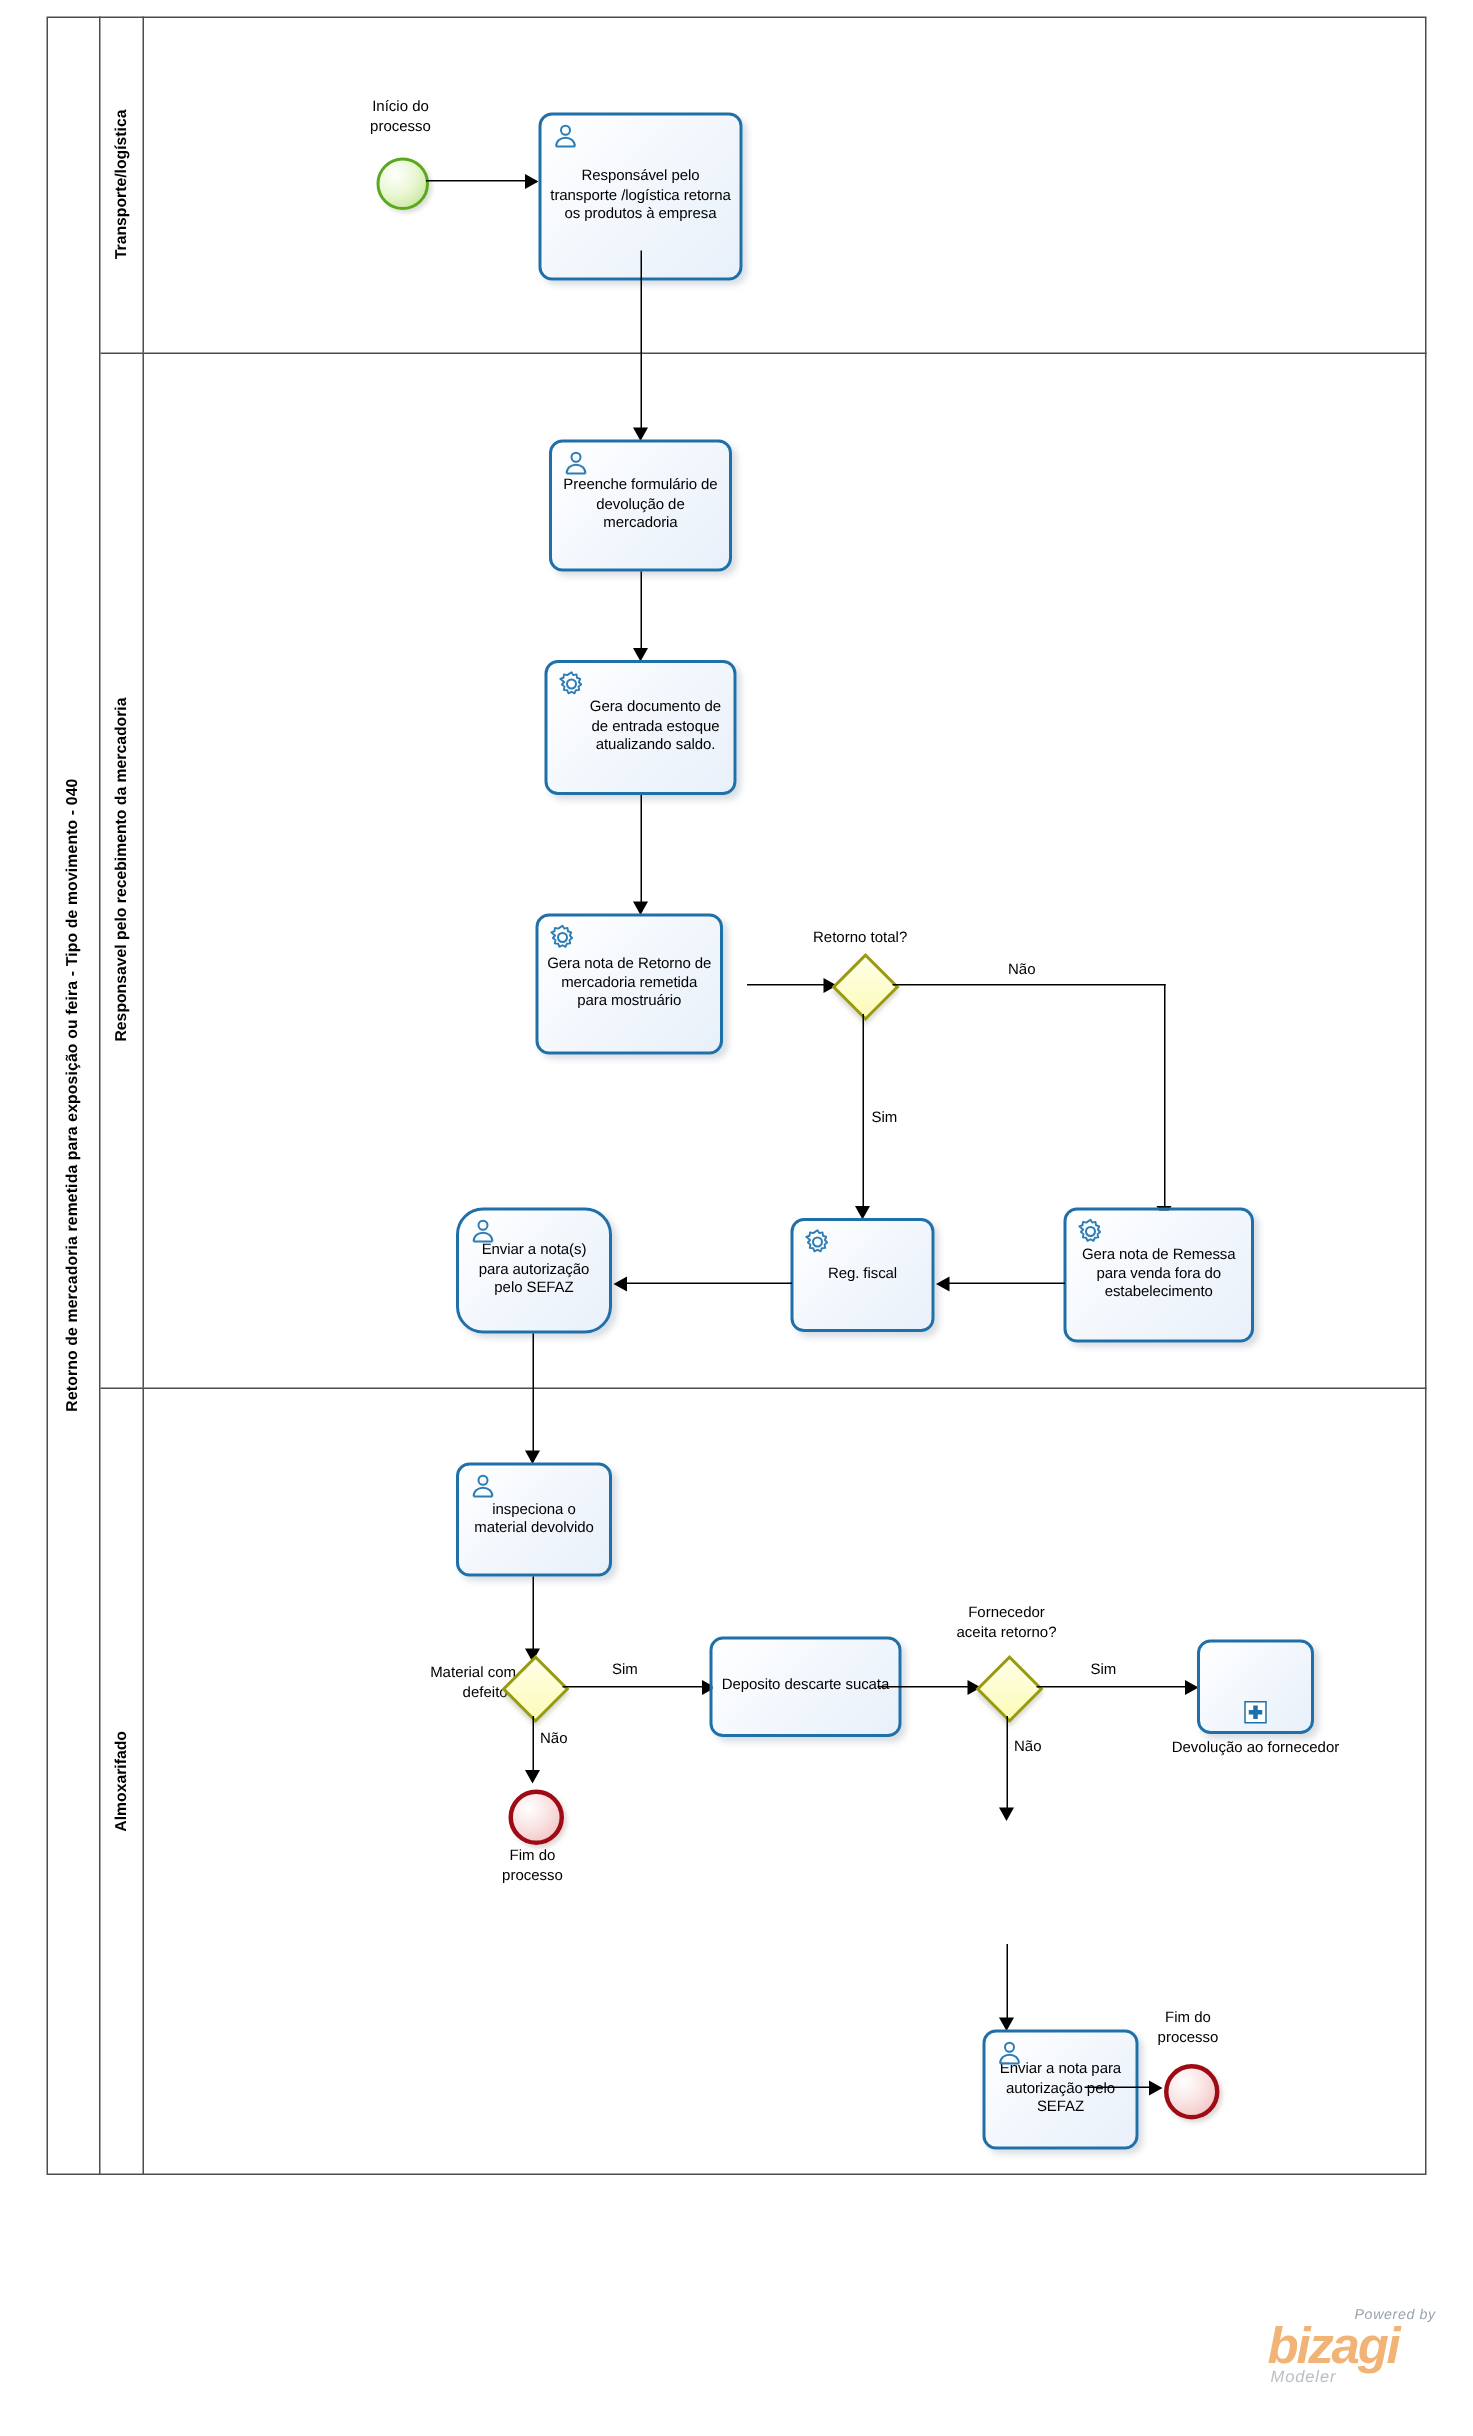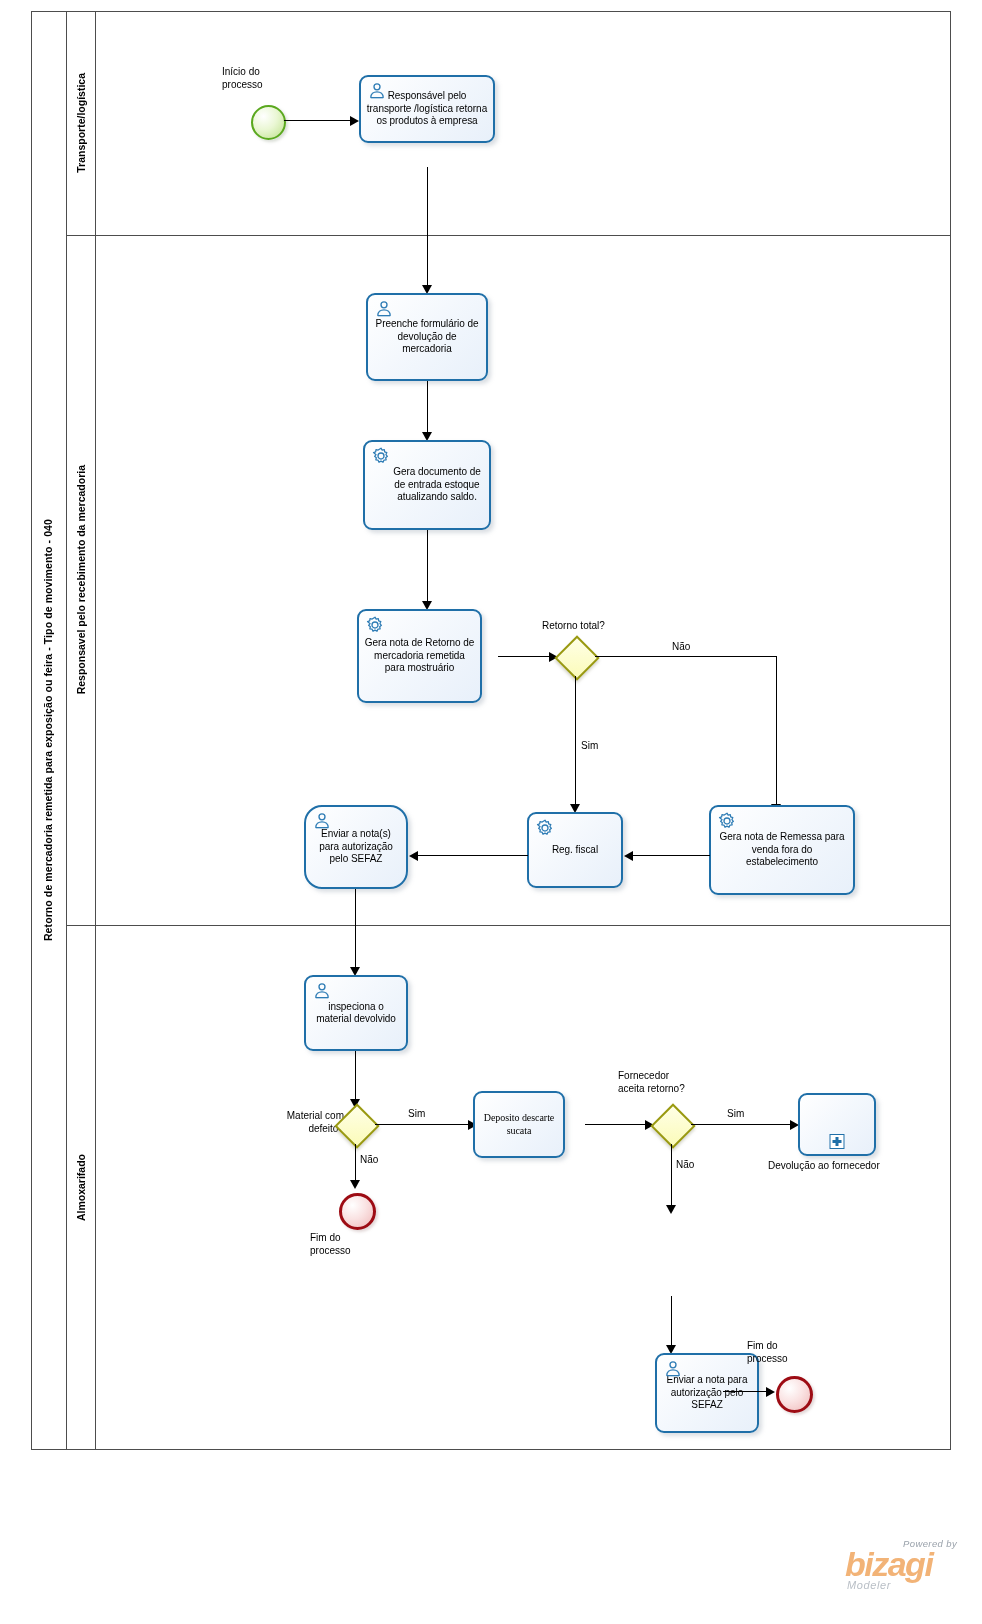--- a/index.html
+++ b/index.html
@@ -40,21 +40,21 @@
 
   .startev{position:absolute;width:31px;height:31px;border-radius:50%;
     border:2.2px solid #5aa81e;
     background:radial-gradient(circle at 34% 30%,#ffffff 0%,#eaf7d4 45%,#bde08a 100%);
     box-shadow:2px 2px 3px rgba(150,160,140,.35);}
   .endev{position:absolute;width:31px;height:31px;border-radius:50%;
     border:3.2px solid #9d0c14;
     background:radial-gradient(circle at 34% 30%,#ffffff 0%,#fae3e3 45%,#f0b9b9 100%);
     box-shadow:2px 2px 3px rgba(170,140,140,.35);}
 
-  .etext{position:absolute;font-size:10px;line-height:12.5px;color:#000;}
+  .etext{position:absolute;font-size:10px;line-height:12.5px;text-align:center;color:#000;}
   .flowlabel{position:absolute;font-size:10px;line-height:12px;color:#000;white-space:nowrap;}
 
   
   .h{position:absolute;height:0;border-top:1.4px solid #000;}
   .v{position:absolute;width:0;border-left:1.4px solid #000;}
   .arr{position:absolute;width:0;height:0;}
   .arr.down{border-left:5px solid transparent;border-right:5px solid transparent;border-top:9px solid #000;}
   .arr.right{border-top:5px solid transparent;border-bottom:5px solid transparent;border-left:9px solid #000;}
   .arr.left{border-top:5px solid transparent;border-bottom:5px solid transparent;border-right:9px solid #000;}
 
@@ -90,21 +90,21 @@
 
   <div class="etext" style="left:222px;top:66px;width:90px;">
     <div>Início do</div>
     <div>processo</div>
   </div>
   <div class="startev" style="left:251px;top:105px;"></div>
 
   <div class="h" style="left:284px;top:120px;width:68px;"></div>
   <div class="arr right" style="left:350px;top:116px;"></div>
 
-  <div class="task" style="left:359px;top:75px;width:136px;height:68px;align-items:center;">
+  <div class="task" style="left:359px;top:75px;width:136px;height:112px;align-items:center;">
     <svg class="tico" viewBox="0 0 24 24">
       <circle cx="12" cy="7" r="3.6" fill="none" stroke="#2e7cb5" stroke-width="1.6"></circle>
       <path d="M4.5 20c0-4.4 3.4-7 7.5-7s7.5 2.6 7.5 7" fill="none" stroke="#2e7cb5" stroke-width="1.6"></path>
       <path d="M4.5 20h15" stroke="#2e7cb5" stroke-width="1.6" fill="none"></path>
     </svg>
     <div class="lbl">Responsável pelo transporte /logística retorna os produtos à empresa</div>
   </div>
 
   <div class="v" style="left:427px;top:167px;height:125px;"></div>
   <div class="arr down" style="left:422px;top:285px;"></div>
@@ -167,21 +167,21 @@
   </div>
 
   <div class="task" style="left:527px;top:812px;width:96px;height:76px;">
     <svg class="tico" viewBox="0 0 24 24">
       <path d="M12 8.4a3.6 3.6 0 100 7.2 3.6 3.6 0 000-7.2z" fill="none" stroke="#2e7cb5" stroke-width="1.6"></path>
       <path d="M12 2.6l1.4 2.3 2.6-.6.4 2.7 2.6.9-1.1 2.5 1.8 2-2.1 1.7.6 2.6-2.7.3-1.1 2.5-2.4-1.3-2.4 1.3-1.1-2.5-2.7-.3.6-2.6-2.1-1.7 1.8-2L3 7.9l2.6-.9.4-2.7 2.6.6z" fill="none" stroke="#2e7cb5" stroke-width="1.5" stroke-linejoin="round"></path>
     </svg>
     <div class="lbl">Reg. fiscal</div>
   </div>
 
-  <div class="task" style="left:709px;top:805px;width:146px;height:90px;">
+  <div class="task" style="left:709px;top:805px;width:127px;height:90px;">
     <svg class="tico" viewBox="0 0 24 24">
       <path d="M12 8.4a3.6 3.6 0 100 7.2 3.6 3.6 0 000-7.2z" fill="none" stroke="#2e7cb5" stroke-width="1.6"></path>
       <path d="M12 2.6l1.4 2.3 2.6-.6.4 2.7 2.6.9-1.1 2.5 1.8 2-2.1 1.7.6 2.6-2.7.3-1.1 2.5-2.4-1.3-2.4 1.3-1.1-2.5-2.7-.3.6-2.6-2.1-1.7 1.8-2L3 7.9l2.6-.9.4-2.7 2.6.6z" fill="none" stroke="#2e7cb5" stroke-width="1.5" stroke-linejoin="round"></path>
     </svg>
     <div class="lbl">Gera nota de Remessa para venda fora do estabelecimento</div>
   </div>
 
   <div class="h" style="left:632px;top:855px;width:78px;"></div>
   <div class="arr left" style="left:624px;top:851px;"></div>
 
@@ -218,21 +218,21 @@
   <div class="v" style="left:355px;top:1144px;height:43px;"></div>
   <div class="arr down" style="left:350px;top:1180px;"></div>
   <div class="flowlabel" style="left:360px;top:1154px;">Não</div>
 
   <div class="endev" style="left:339px;top:1193px;"></div>
   <div class="etext" style="left:310px;top:1232px;width:90px;">
     <div>Fim do</div>
     <div>processo</div>
   </div>
 
-  <div class="task" style="left:473px;top:1091px;width:92px;height:67px;font-family:Liberation Serif, serif;">
+  <div class="task" style="left:473px;top:1091px;width:128px;height:67px;">
     <div class="lbl">Deposito descarte sucata</div>
   </div>
 
   <div class="h" style="left:585px;top:1124px;width:65px;"></div>
   <div class="arr right" style="left:645px;top:1120px;"></div>
 
   <div class="etext" style="left:618px;top:1070px;width:106px;">
     <div>Fornecedor</div>
     <div>aceita retorno?</div>
   </div>

